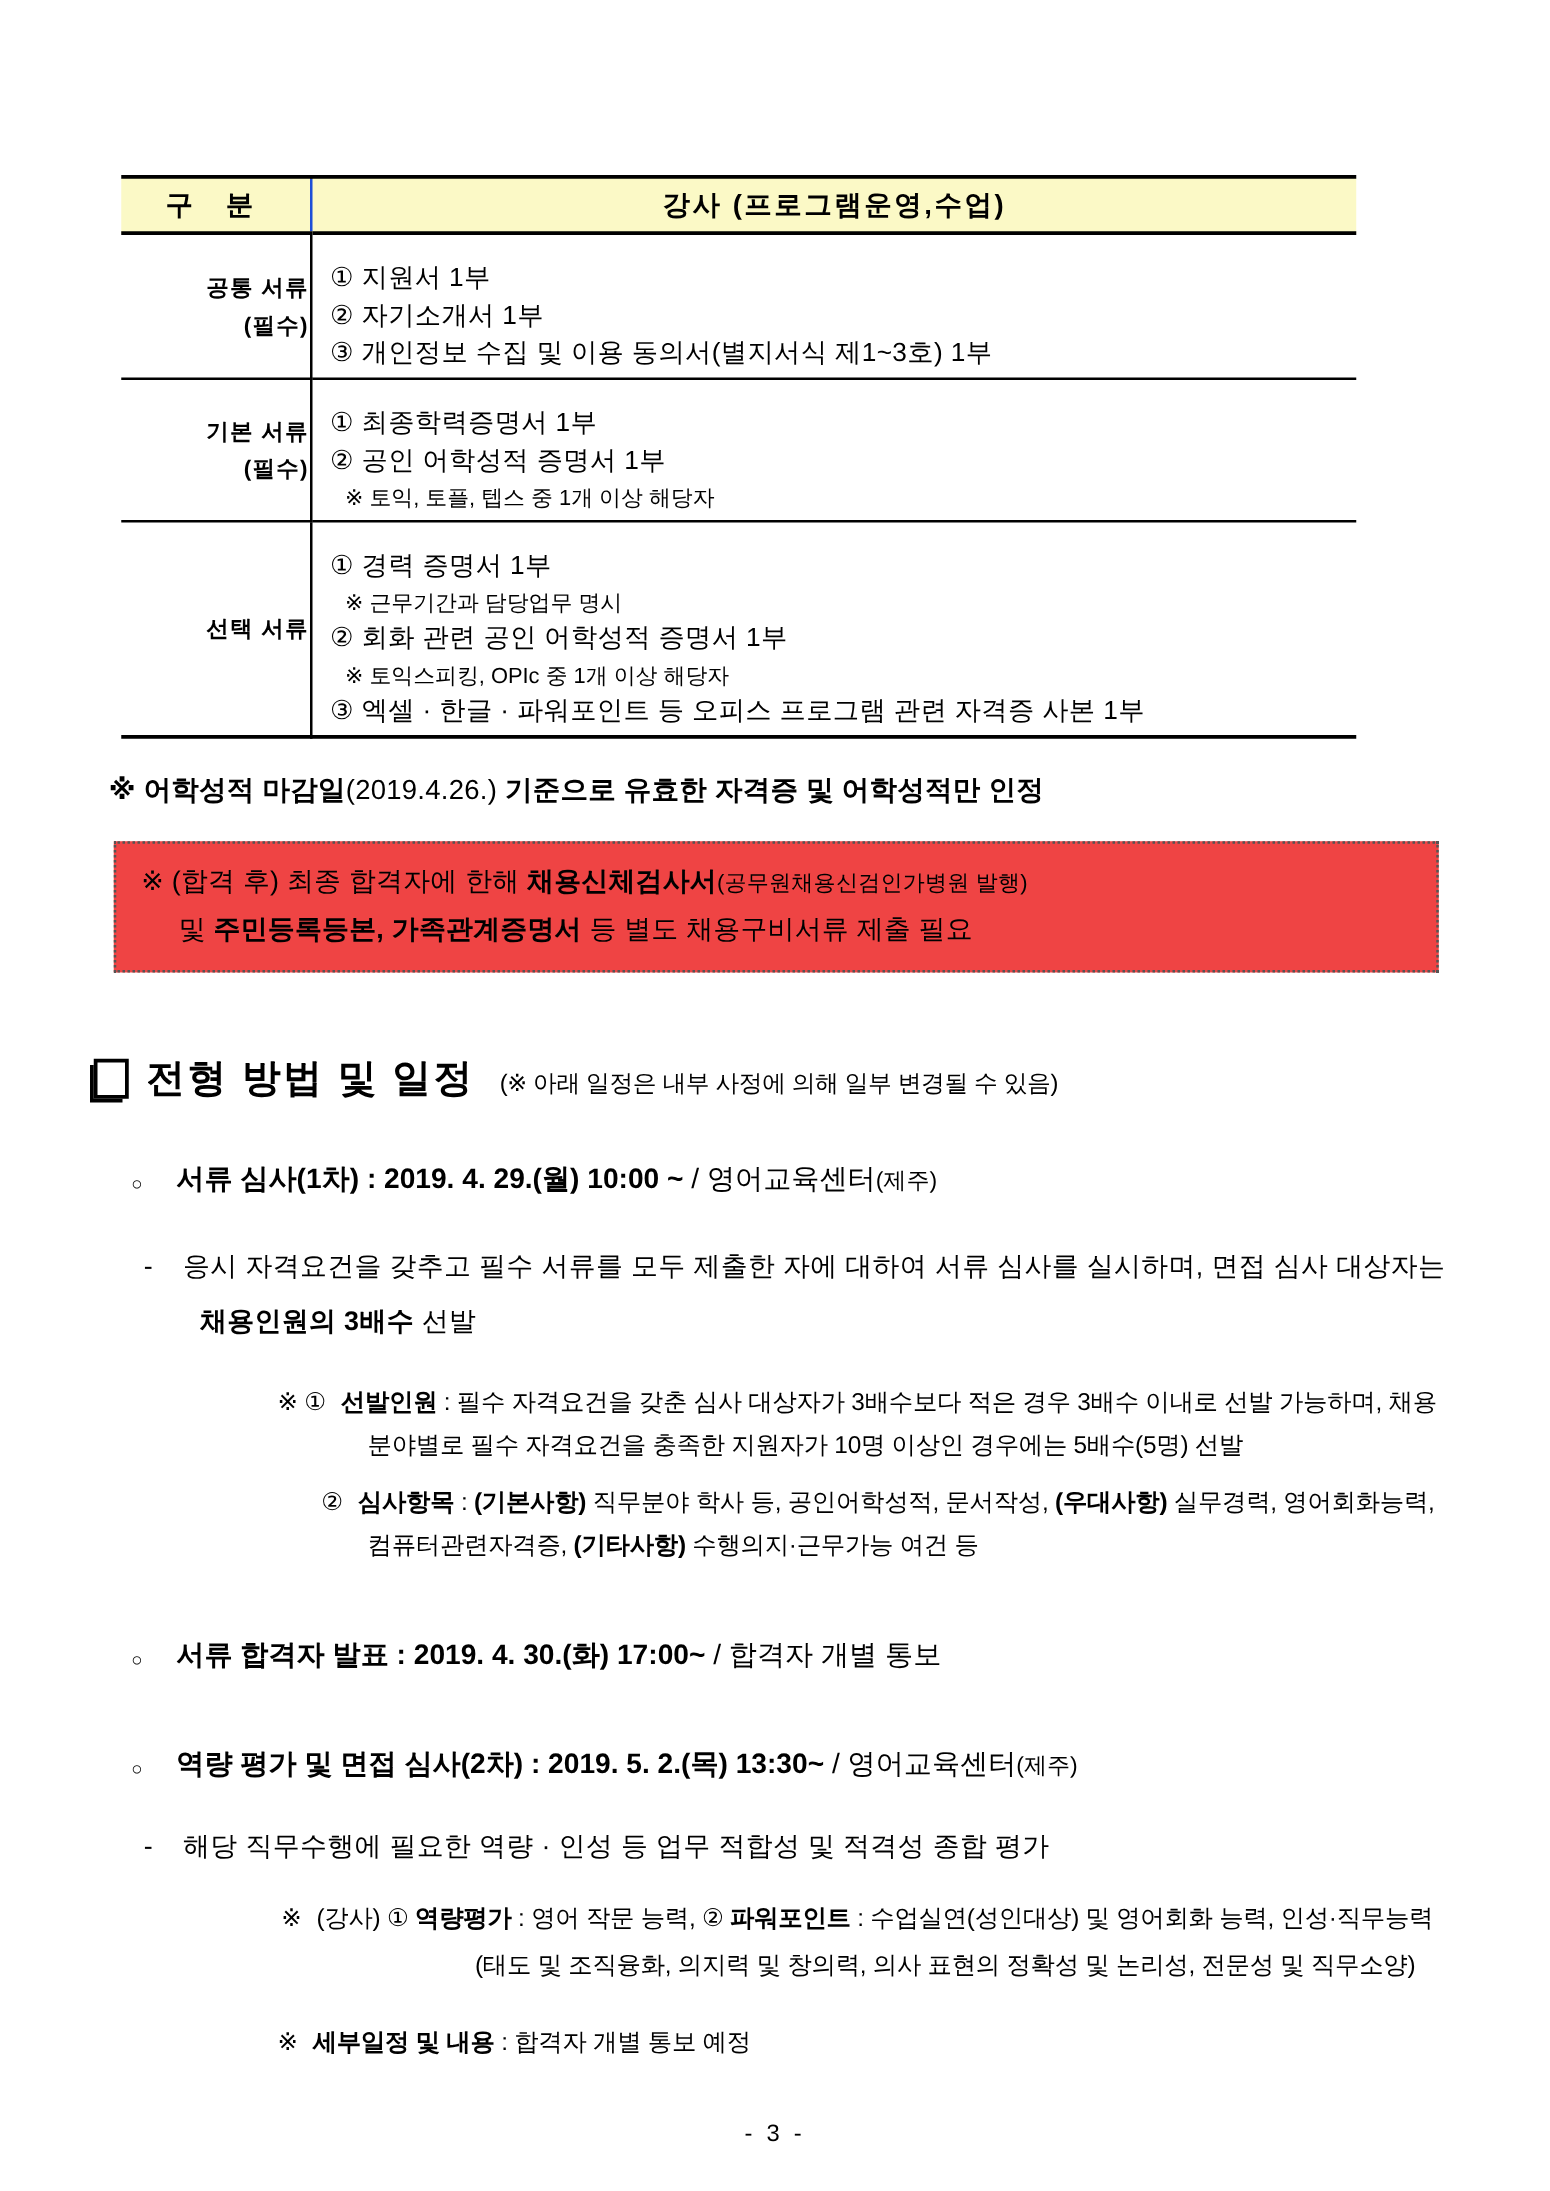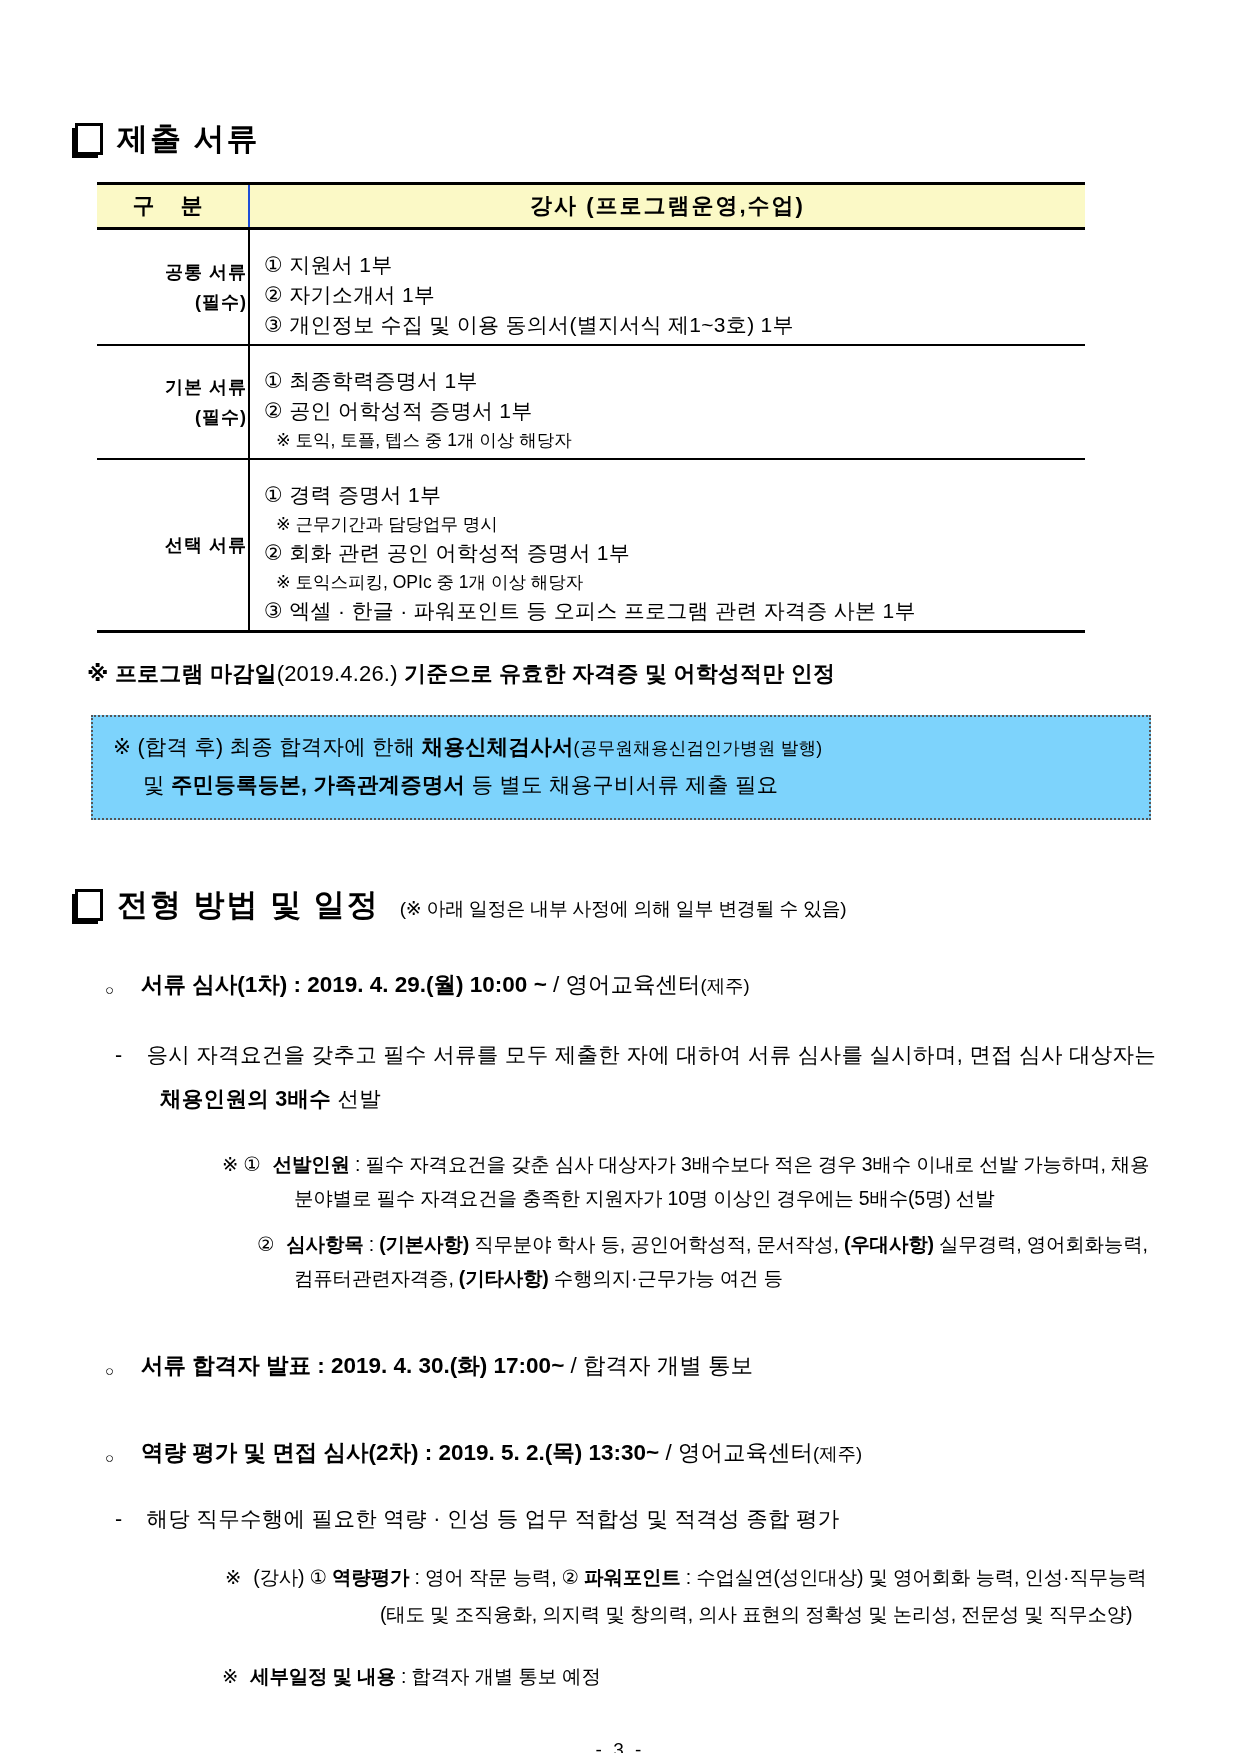--- a/index.html
+++ b/index.html
@@ -41,21 +41,21 @@
     letter-spacing:1px;
   }
   td.row-content { padding:20px 6px 4px 14px; }
   .line { font-size:21px; line-height:30px; letter-spacing:0.3px; }
   .line.subnote { font-size:17.5px; line-height:28px; padding-left:12px; letter-spacing:0; }
 
   
   .note1 { margin:26px 0 0 12px; font-size:22px; line-height:30px; letter-spacing:0.2px; }
   .dotted-box {
     margin:26px 0 0 16px; width:1016px;
-    background:#7dd3fc; border:2px dotted #555;
+    background:#ef4444; border:2px dotted #555;
     padding:12px 20px 14px 20px;
   }
   .dotted-box p { margin:0; font-size:21.5px; line-height:37px; letter-spacing:0.2px; }
   .dotted-box p.indent { padding-left:30px; }
 
   
   .sec2 { margin-top:64px; }
   .blk { margin-left:30px; }
   .blk-circle { display:flex; margin-top:44px; font-size:22.5px; line-height:30px; }
   .blk-circle .mk { flex:0 0 36px; font-size:15px; padding-top:5px; }
@@ -75,24 +75,20 @@
     font-size:19px; letter-spacing:3px;
   }
 </style>
 </head>
 <body>
 
 <div class="page">
   <div class="content">
 
     <section>
-      <h1 class="sec-head">
-        <span class="sq-icon"></span>
-        <span class="sec-title">제출 서류</span>
-      </h1>
 
       <table class="doc-table">
         <thead>
           <tr>
             <th class="col-cat">구 분</th>
             <th>강사 (프로그램운영,수업)</th>
           </tr>
         </thead>
         <tbody>
           <tr>
@@ -125,21 +121,21 @@
               <div class="line">① 경력 증명서 1부</div>
               <div class="line subnote">※ 근무기간과 담당업무 명시</div>
               <div class="line">② 회화 관련 공인 어학성적 증명서 1부</div>
               <div class="line subnote">※ 토익스피킹, OPIc 중 1개 이상 해당자</div>
               <div class="line">③ 엑셀 · 한글 · 파워포인트 등 오피스 프로그램 관련 자격증 사본 1부</div>
             </td>
           </tr>
         </tbody>
       </table>
 
-      <p class="note1"><span class="b">※ 프로그램 마감일</span><span>(2019.4.26.)</span><span class="b"> 기준으로 유효한 자격증 및 어학성적만 인정</span></p>
+      <p class="note1"><span class="b">※ 어학성적 마감일</span><span>(2019.4.26.)</span><span class="b"> 기준으로 유효한 자격증 및 어학성적만 인정</span></p>
 
       <div class="dotted-box">
         <p><span>※ (합격 후) 최종 합격자에 한해 </span><span class="b">채용신체검사서</span><span class="sm">(공무원채용신검인가병원 발행)</span></p>
         <p class="indent"><span>및 </span><span class="b">주민등록등본, 가족관계증명서</span><span> 등 별도 채용구비서류 제출 필요</span></p>
       </div>
     </section>
 
     <section class="sec2">
       <h1 class="sec-head">
         <span class="sq-icon"></span>

